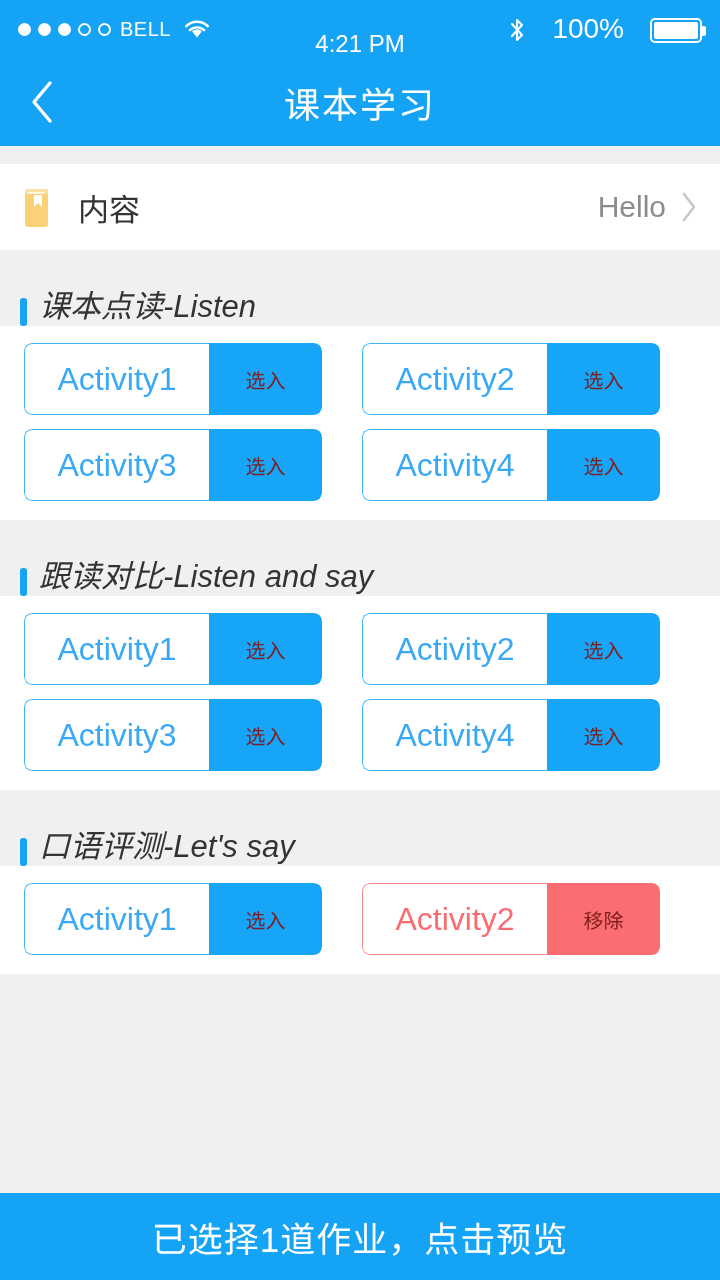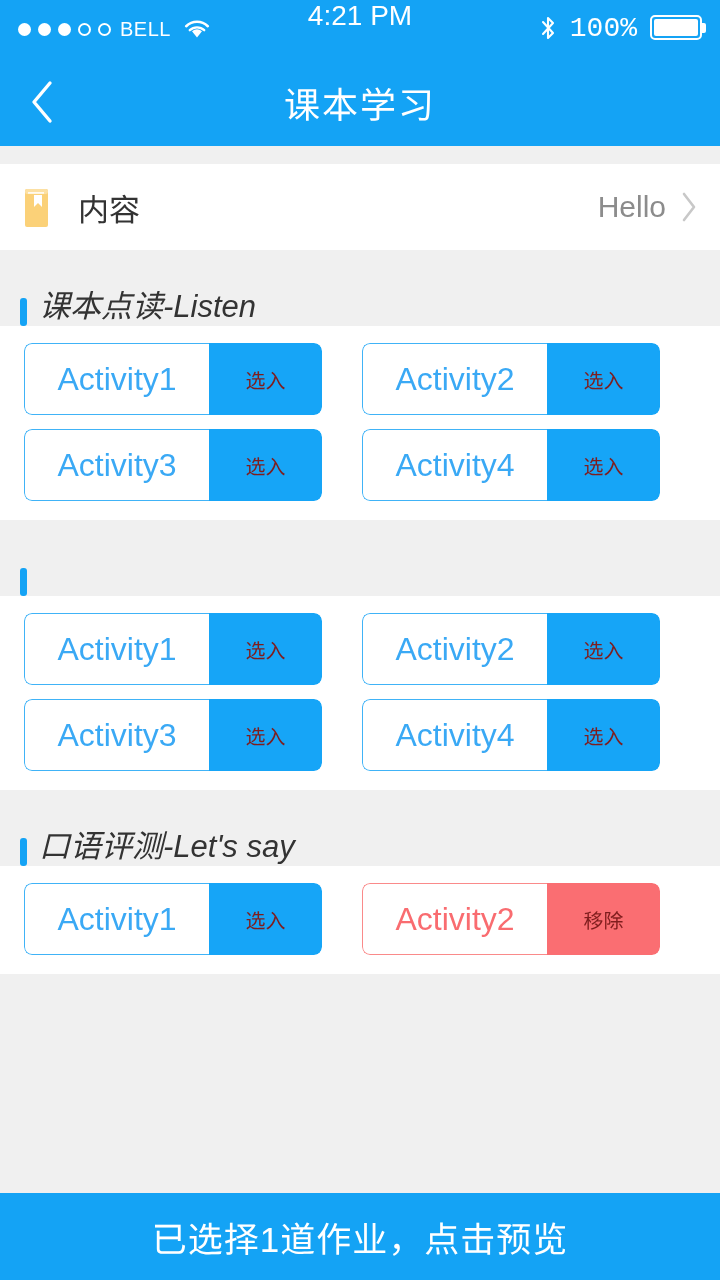--- a/index.html
+++ b/index.html
@@ -30,25 +30,25 @@
   .sb-left { display:flex; align-items:center; gap:9px; }
   .dots { display:flex; align-items:center; gap:7px; }
   .dot { width:13px; height:13px; border-radius:50%; }
   .dot.full { background:#ffffff; }
   .dot.empty { background:transparent; border:2px solid #ffffff; }
   .carrier { font-size:20px; letter-spacing:0.5px; line-height:1; }
   .wifi-icon { width:28px; height:22px; position:relative; display:inline-block; margin-left:3px; }
   .wifi-icon svg { display:block; }
   .sb-center {
     position:absolute; left:0; right:0; top:0; bottom:0;
-    display:flex; align-items:flex-start; justify-content:center;
-    font-size:28px; pointer-events:none;
+    display:flex; align-items:flex-end; justify-content:center;
+    font-size:24px; pointer-events:none;
   }
   .sb-right {
-    margin-left:auto; display:flex; align-items:flex-start; gap:13px; z-index:2;font-family:Liberation Mono, monospace;
+    margin-left:auto; display:flex; align-items:flex-end; gap:26px; z-index:2;
   }
   .bt-icon { width:18px; height:26px; }
   .batt-pct { font-size:28px; line-height:1; }
   .battery {
     width:52px; height:25px; border:2px solid #ffffff; border-radius:5px;
     position:relative; display:flex; align-items:center; padding:2px;
   }
   .battery::after {
     content:""; position:absolute; right:-6px; top:50%; transform:translateY(-50%);
     width:4px; height:10px; background:#ffffff; border-radius:0 2px 2px 0;
@@ -273,20 +273,21 @@
         </div>
         <div class="act-btn state-add">
           <span class="act-name">Activity4</span>
           <span class="act-action">选入</span>
         </div>
       </div>
     </div>
 
     <div class="section-header">
       <span class="sec-bar"></span>
+      <span class="sec-title">跟读对比-Listen and say</span>
     </div>
     <div class="activity-block">
       <div class="act-grid">
         <div class="act-btn state-add">
           <span class="act-name">Activity1</span>
           <span class="act-action">选入</span>
         </div>
         <div class="act-btn state-add">
           <span class="act-name">Activity2</span>
           <span class="act-action">选入</span>

